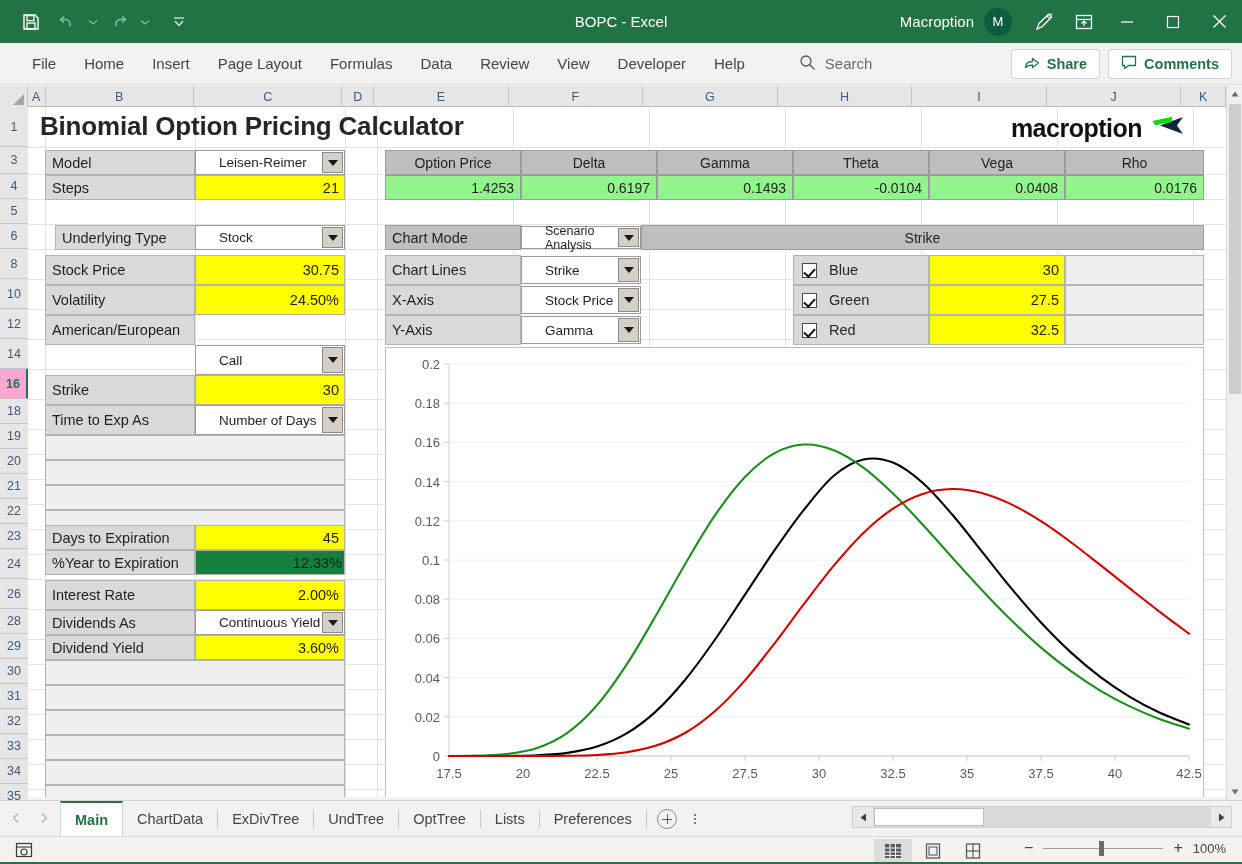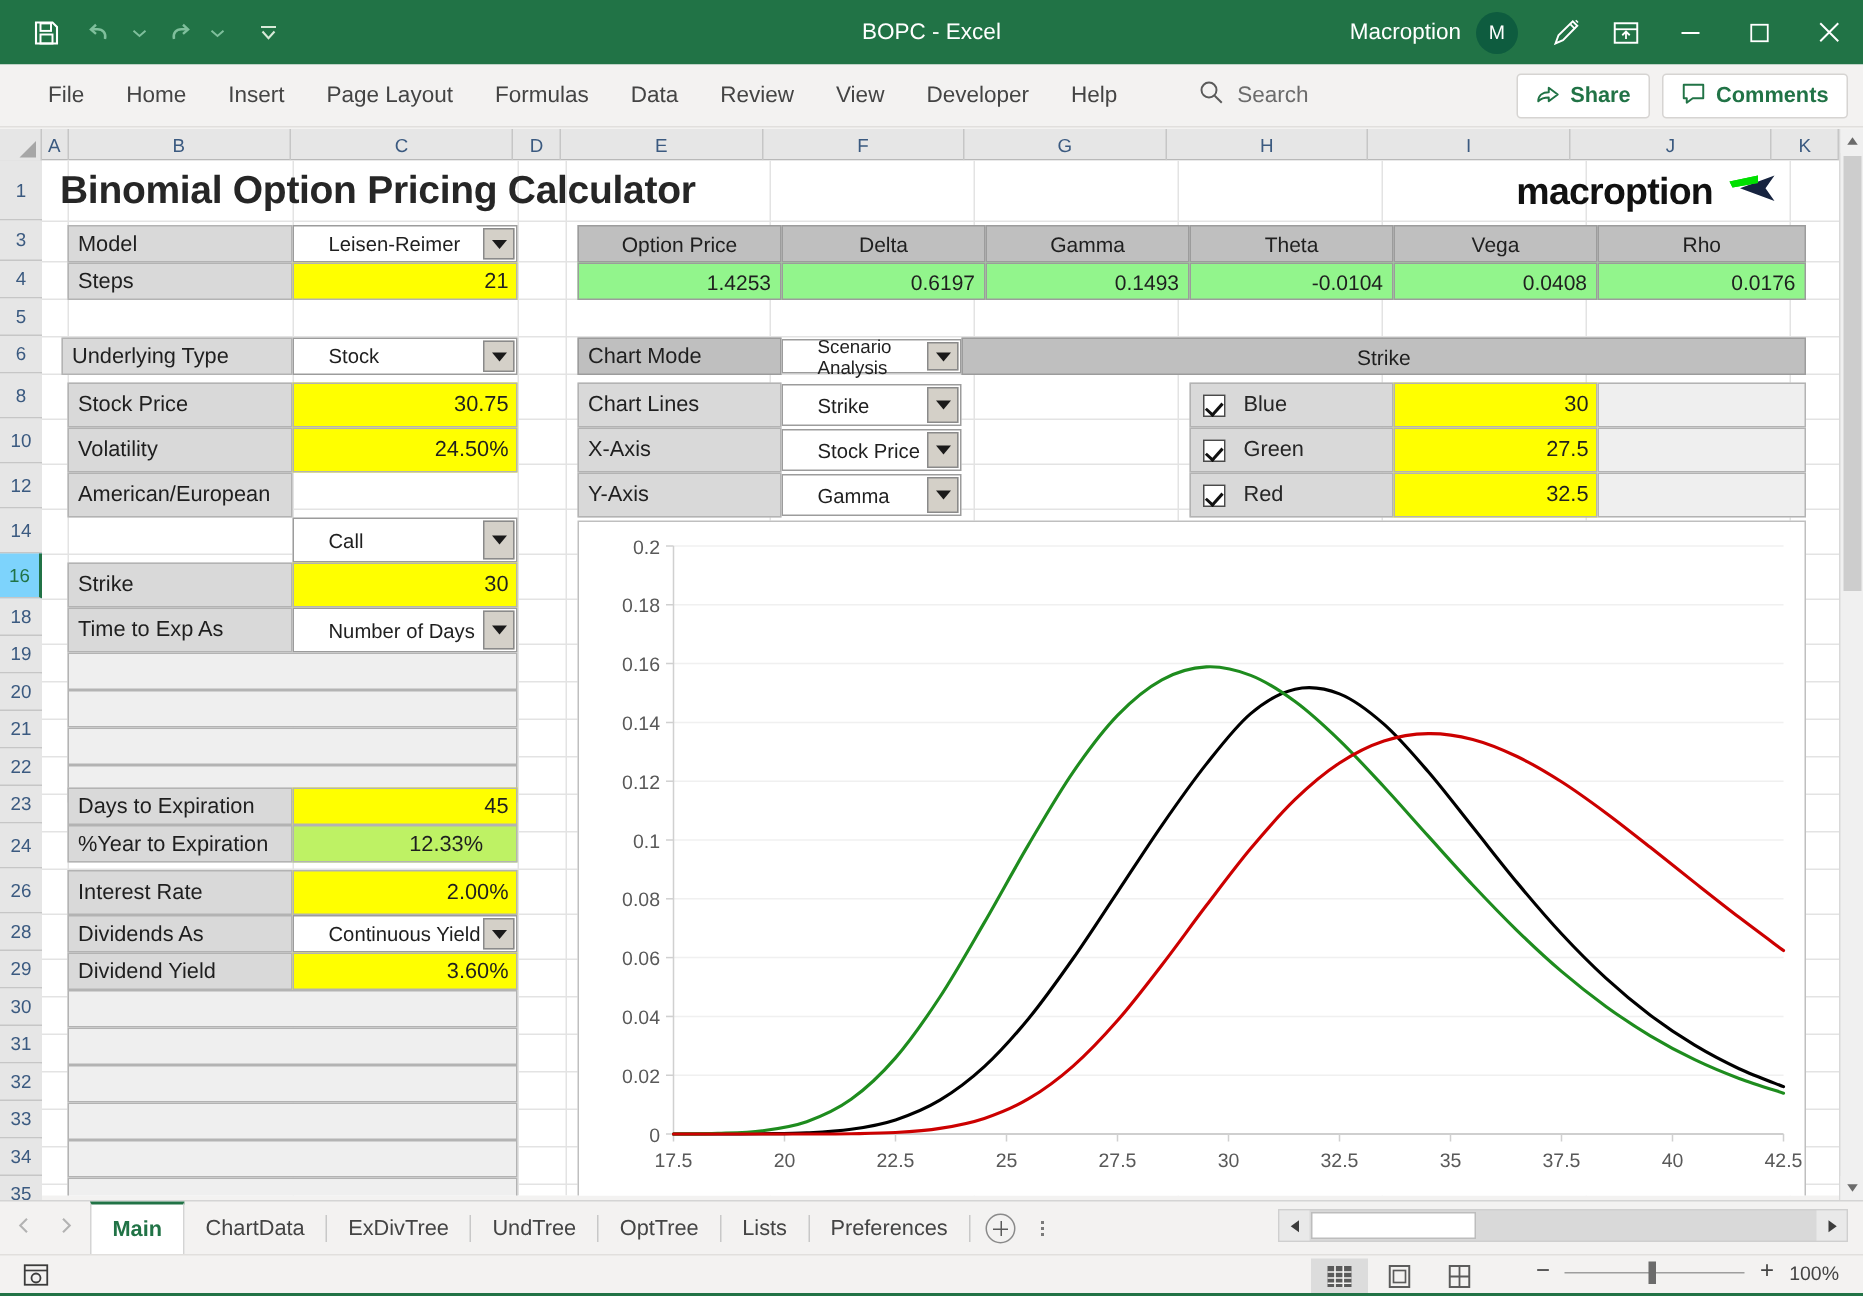--- a/index.html
+++ b/index.html
@@ -36,35 +36,35 @@
 
   
   .colhdr{position:absolute;left:0;top:86px;width:1226px;height:21px;background:#e6e6e6;border-bottom:1px solid #b9b9b9;display:flex;font-size:12.5px;color:#3b5a80;}
   .colhdr .cell{border-right:1px solid #c6c6c6;display:flex;align-items:center;justify-content:center;height:21px;}
   .corner{width:28px;height:21px;background:#e6e6e6;border-right:1px solid #c6c6c6;position:relative;}
   .corner:after{content:"";position:absolute;right:3px;bottom:2px;border-style:solid;border-width:0 0 11px 11px;border-color:transparent transparent #a6a6a6 transparent;}
 
   
   .rowhdr{position:absolute;left:0;top:107px;width:28px;background:#e6e6e6;border-right:1px solid #b9b9b9;}
   .rh{width:28px;border-bottom:1px solid #c6c6c6;font-size:12.5px;color:#3b5a80;display:flex;align-items:center;justify-content:center;background:#e6e6e6;}
-  .rh.sel{background:#7dd3fc;color:#217346;font-weight:normal;border-right:2px solid #217346;width:28px;}
+  .rh.sel{background:#f9a8d4;color:#217346;font-weight:bold;border-right:2px solid #217346;width:28px;}
 
   
   .grid{position:absolute;left:28px;top:107px;width:1198px;height:690px;background:#fff;overflow:hidden;}
   .vline{position:absolute;top:0;bottom:0;width:1px;background:#e3e3e3;}
   .hline{position:absolute;left:0;right:0;height:1px;background:#e3e3e3;}
 
   .sheet-title{position:absolute;left:12px;top:4px;font-size:26px;font-weight:bold;color:#262626;letter-spacing:-0.2px;}
   .logo{position:absolute;right:40px;top:6px;display:flex;align-items:center;gap:8px;}
   .logo-text{font-size:25px;font-weight:bold;color:#111;letter-spacing:-0.5px;}
 
   
   .lbl{position:absolute;background:#d9d9d9;border:1px solid #b3b3b3;font-size:14.5px;color:#1f1f1f;display:flex;align-items:center;padding-left:6px;}
   .val-yellow{position:absolute;background:#ffff00;border:1px solid #b3b3b3;font-size:14.5px;color:#1f1f1f;display:flex;align-items:center;justify-content:flex-end;padding-right:5px;}
-  .val-green{position:absolute;background:#bef264;border:1px solid #b3b3b3;font-size:14.5px;color:#1f1f1f;display:flex;align-items:center;justify-content:flex-end;padding-right:22px;}
+  .val-green{position:absolute;background:#15803d;border:1px solid #b3b3b3;font-size:14.5px;color:#1f1f1f;display:flex;align-items:center;justify-content:flex-end;padding-right:2px;}
   .val-plain{position:absolute;background:#efefef;border:1px solid #b3b3b3;}
   .ddl{position:absolute;background:#fff;border:1px solid #9c9c9c;font-size:13.5px;color:#1f1f1f;display:flex;align-items:center;padding-left:23px;}
   .ddl .arrowbox{position:absolute;right:1px;top:1px;bottom:1px;width:21px;background:#d4d0c8;border:1px solid #8a8a8a;display:flex;align-items:center;justify-content:center;}
   .caret{width:0;height:0;border-left:5px solid transparent;border-right:5px solid transparent;border-top:6px solid #1a1a1a;}
   .emptyrow{position:absolute;background:#efefef;border:1px solid #b3b3b3;}
 
   .hdr-grey{position:absolute;background:#bfbfbf;border:1px solid #9c9c9c;font-size:14px;color:#1f1f1f;display:flex;align-items:center;justify-content:center;}
   .res-green{position:absolute;background:#92f58c;border:1px solid #9c9c9c;font-size:14px;color:#1f1f1f;display:flex;align-items:center;justify-content:flex-end;padding-right:6px;}
 
   .chk{position:absolute;background:#d9d9d9;border:1px solid #b3b3b3;display:flex;align-items:center;padding-left:8px;gap:12px;font-size:14.5px;}
@@ -331,21 +331,21 @@
     <div class="ddl" style="left:167px;top:43px;width:150px;height:25px">
       <span>Leisen-Reimer</span>
       <span class="arrowbox">
           <i class="caret"></i>
         </span>
     </div>
 
     <div class="lbl" style="left:17px;top:68px;width:150px;height:25px">Steps</div>
     <div class="val-yellow" style="left:167px;top:68px;width:150px;height:25px">21</div>
 
-    <div class="lbl" style="left:13px;top:118px;width:154px;height:25px">Underlying Type</div>
+    <div class="lbl" style="left:27px;top:118px;width:154px;height:25px">Underlying Type</div>
     <div class="ddl" style="left:167px;top:118px;width:150px;height:25px">
       <span>Stock</span>
       <span class="arrowbox">
           <i class="caret"></i>
         </span>
     </div>
 
     <div class="lbl" style="left:17px;top:148px;width:150px;height:30px">Stock Price</div>
     <div class="val-yellow" style="left:167px;top:148px;width:150px;height:30px">30.75</div>
 

